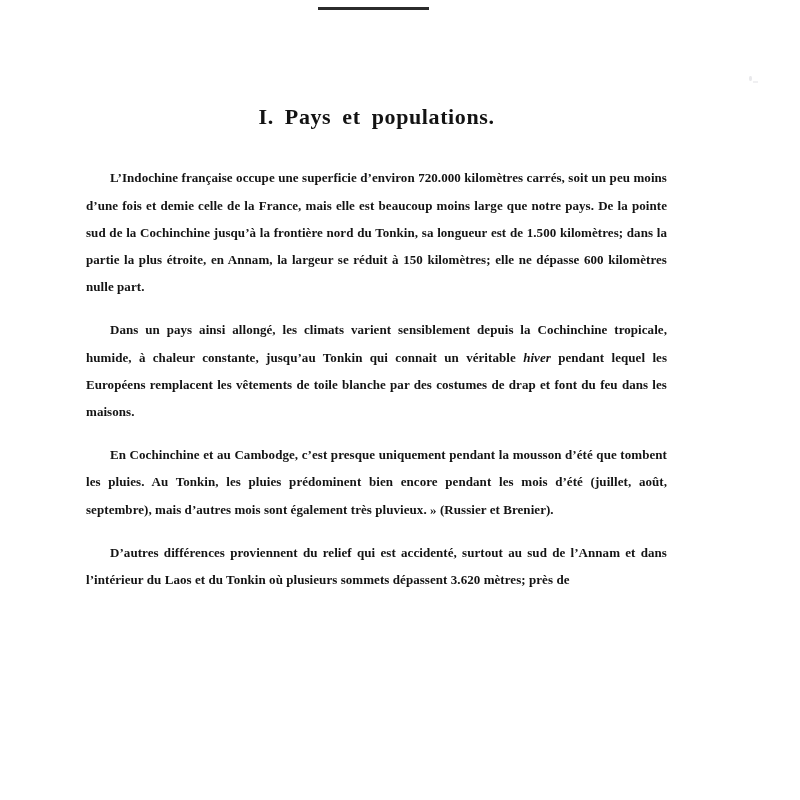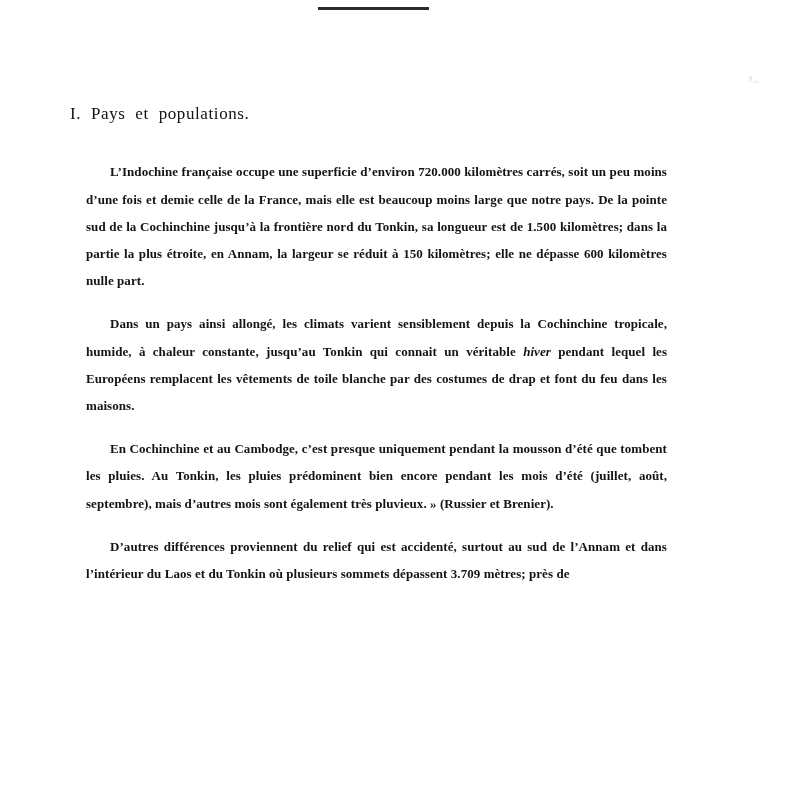--- a/index.html
+++ b/index.html
@@ -50,22 +50,23 @@
   }
 
   .textblock {
     position: absolute;
     left: 70px;
     top: 104px;
     width: 613px;
   }
 
   .section-heading {
-    font-weight: normal;
-    font-size: 17px;
+    text-align: center;
+    font-weight: bold;
+    font-size: 22px;
     letter-spacing: 0.6px;
     word-spacing: 5px;
     color: #131313;
     margin: 0 0 34px 0;
     line-height: 1.2;
   }
 
   p.para {
     margin: 16px;
     font-size: 13px;
@@ -106,16 +107,16 @@
 
     <h2 class="section-heading">I. Pays et populations.</h2>
 
     <p class="para">L’Indochine française occupe une superficie d’environ 720.000 kilomètres carrés, soit un peu moins d’une fois et demie celle de la France, mais elle est beaucoup moins large que notre pays. De la pointe sud de la Cochinchine jusqu’à la frontière nord du Tonkin, sa longueur est de 1.500 kilomètres; dans la partie la plus étroite, en Annam, la largeur se réduit à 150 kilomètres; elle ne dépasse 600 kilomètres nulle part.</p>
 
     <p class="para"><span>Dans un pays ainsi allongé, les climats varient sensiblement depuis la Cochinchine tropicale, humide, à chaleur constante, jusqu’au Tonkin qui connait un véritable </span><em class="ital">hiver</em><span> pendant lequel les Européens remplacent les vêtements de toile blanche par des costumes de drap et font du feu dans les maisons.</span></p>
 
 
     <p class="para">En Cochinchine et au Cambodge, c’est presque uniquement pendant la mousson d’été que tombent les pluies. Au Tonkin, les pluies prédominent bien encore pendant les mois d’été (juillet, août, septembre), mais d’autres mois sont également très pluvieux. » (Russier et Brenier).</p>
 
-    <p class="para">D’autres différences proviennent du relief qui est accidenté, surtout au sud de l’Annam et dans l’intérieur du Laos et du Tonkin où plusieurs sommets dépassent 3.709 mètres; près de</p>
+    <p class="para">D’autres différences proviennent du relief qui est accidenté, surtout au sud de l’Annam et dans l’intérieur du Laos et du Tonkin où plusieurs sommets dépassent 3.620 mètres; près de</p>
 
   </div>
 </div>
 
 </body></html>

